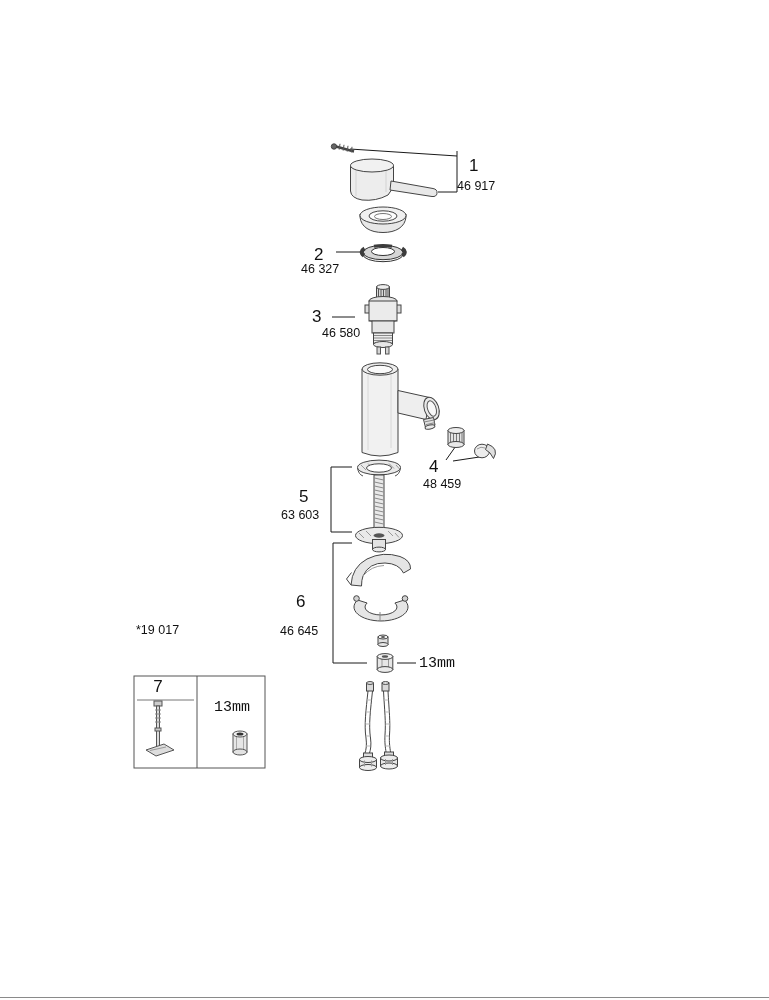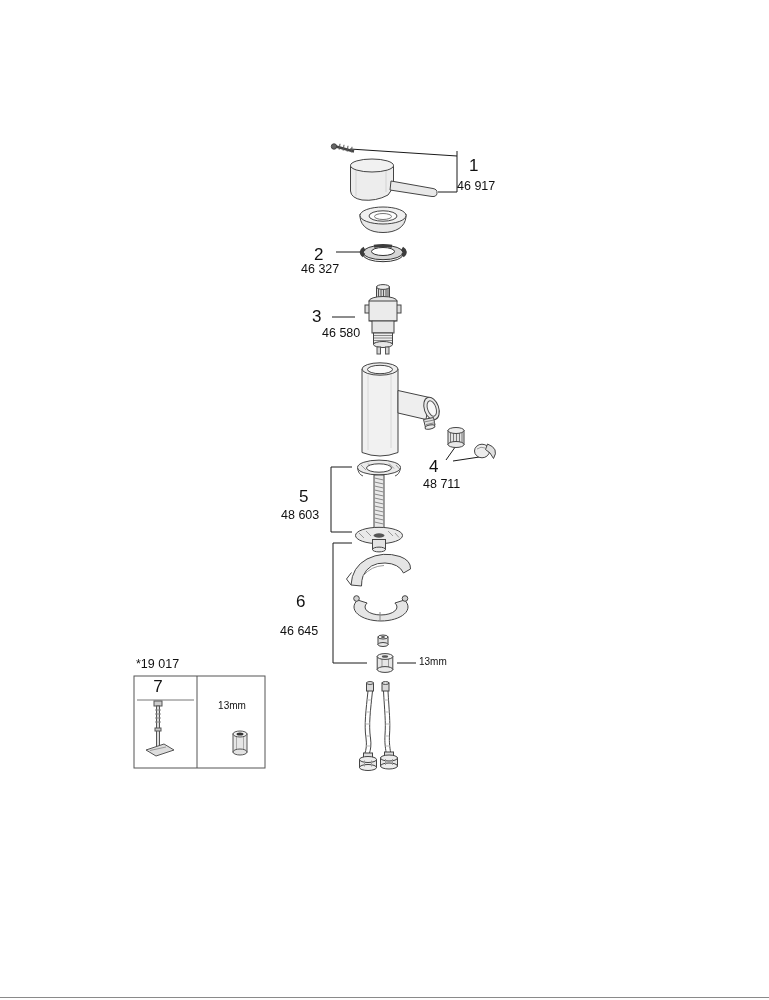--- a/index.html
+++ b/index.html
@@ -2,21 +2,21 @@
 <html><head>
 <meta charset="utf-8">
 <style>
   html,body{margin:0;padding:0;background:#fff;}
   .page{position:relative;width:769px;height:1000px;background:#ffffff;overflow:hidden;
         font-family:"Liberation Sans",sans-serif;}
   .page svg{position:absolute;left:0;top:0;}
   .lbl{position:absolute;color:#111;white-space:nowrap;line-height:1.1;}
   .num{font-size:17px;}
   .part{font-size:12.5px;}
-  .small{font-size:10px;}
+  .small{font-size:15px;font-family:Liberation Mono, monospace;}
   .ctr{text-align:center;}
 </style>
 </head>
 <body>
 
 <div class="page">
 
 <svg width="769" height="1000" viewBox="0 0 769 1000">
 
   <g stroke="#1a1a1a" stroke-width="1" fill="none">
@@ -187,27 +187,27 @@
 <div class="lbl num" style="left:469px;top:157px;">1</div>
 <div class="lbl part" style="left:457px;top:180px;">46 917</div>
 
 <div class="lbl num" style="left:314px;top:246px;">2</div>
 <div class="lbl part" style="left:301px;top:263px;">46 327</div>
 
 <div class="lbl num" style="left:312px;top:308px;">3</div>
 <div class="lbl part" style="left:302px;top:327px;margin-left:20px;">46 580</div>
 
 <div class="lbl num" style="left:429px;top:458px;">4</div>
-<div class="lbl part" style="left:423px;top:478px;">48 711</div>
+<div class="lbl part" style="left:423px;top:478px;">48 459</div>
 
 <div class="lbl num" style="left:299px;top:488px;">5</div>
-<div class="lbl part" style="left:281px;top:509px;">48 603</div>
+<div class="lbl part" style="left:281px;top:509px;">63 603</div>
 
 <div class="lbl num" style="left:296px;top:593px;">6</div>
 <div class="lbl part" style="left:280px;top:625px;">46 645</div>
 
-<div class="lbl part" style="left:136px;top:658px;">*19 017</div>
+<div class="lbl part" style="left:136px;top:624px;">*19 017</div>
 <div class="lbl num ctr" style="left:146px;top:678px;width:24px;">7</div>
 
 <div class="lbl small" style="left:419px;top:656px;">13mm</div>
 <div class="lbl small ctr" style="left:210px;top:700px;width:44px;">13mm</div>
 
 </div>
 
 </body></html>

